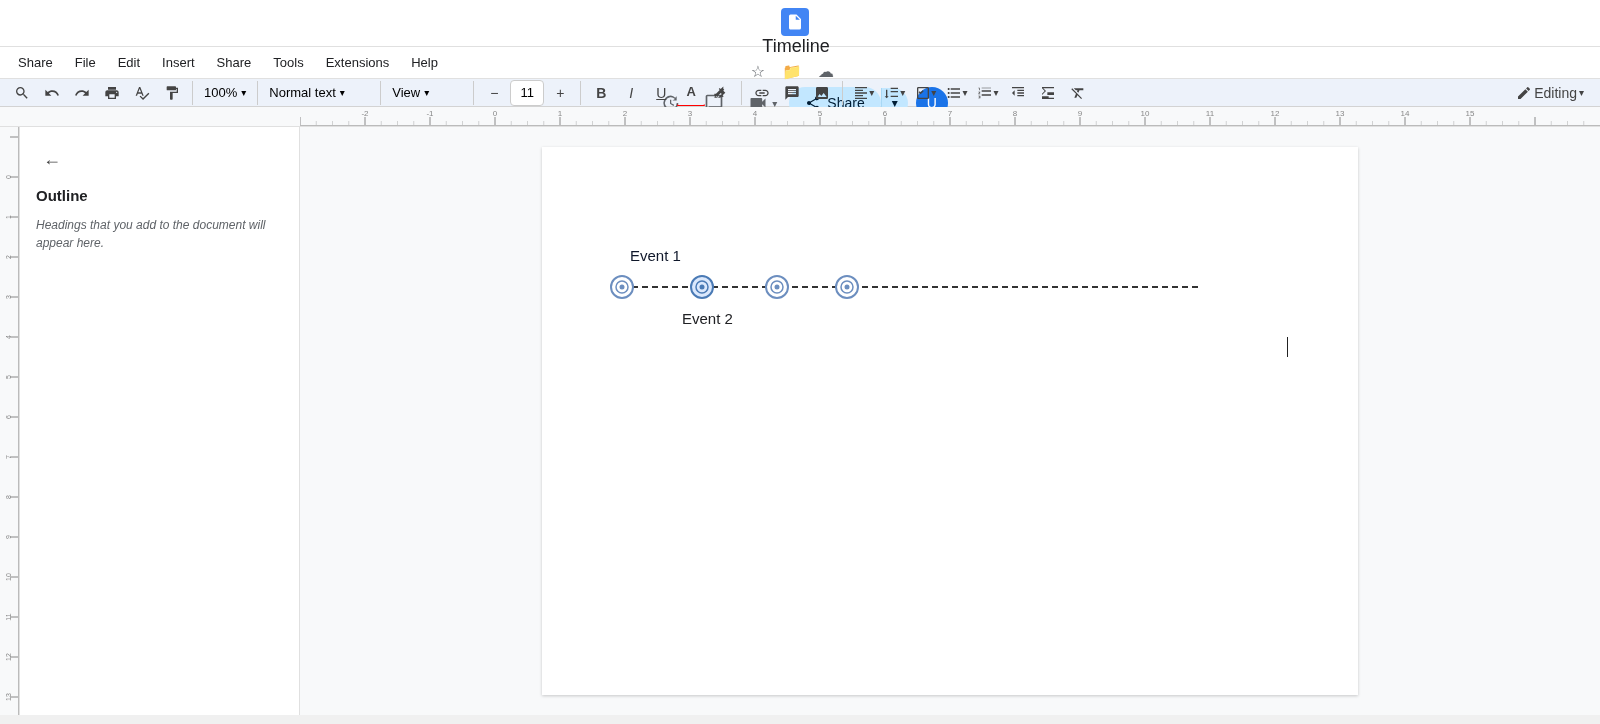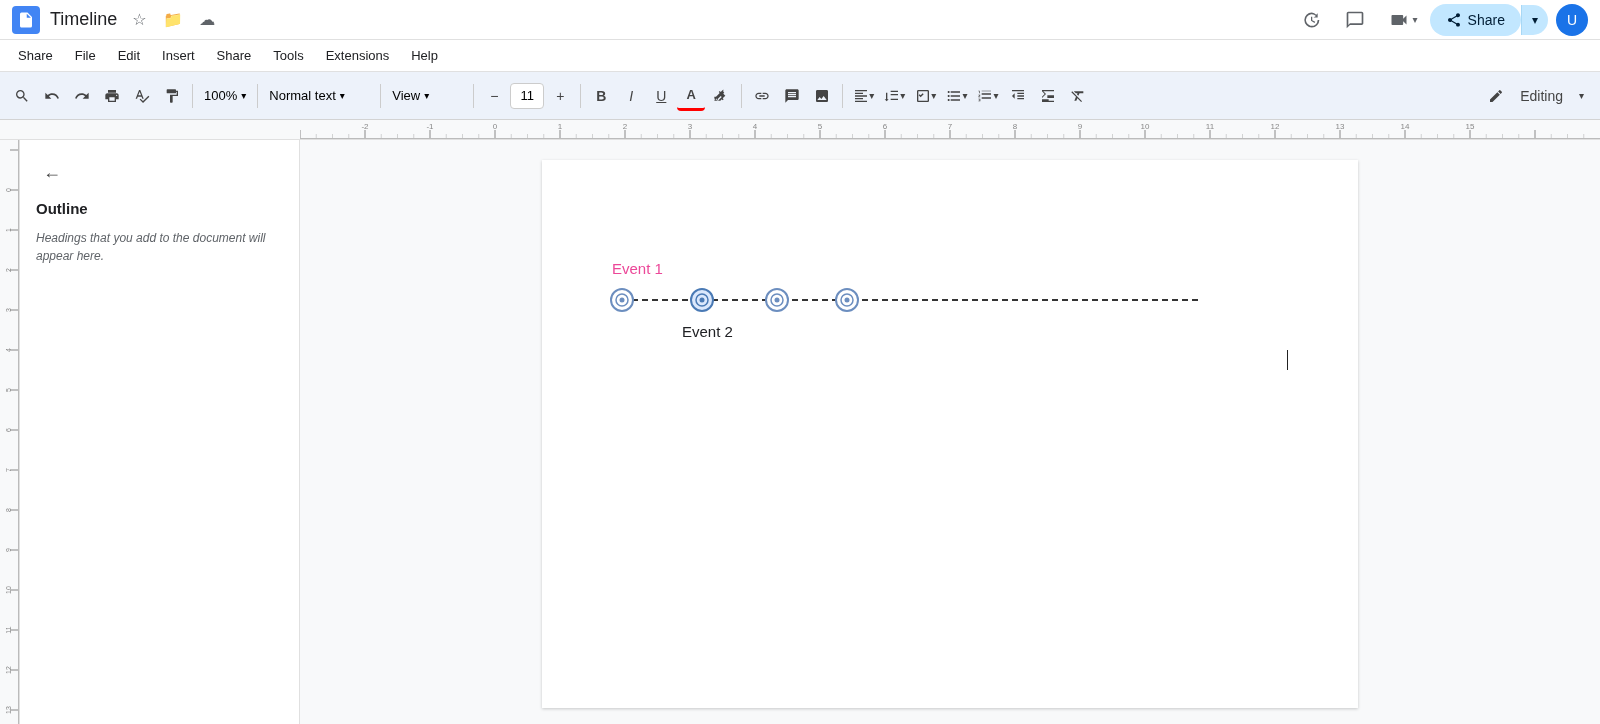--- a/index.html
+++ b/index.html
@@ -2,24 +2,25 @@
 <html><head>
   <meta charset="utf-8">
   <style>
     * { margin: 0; padding: 0; box-sizing: border-box; }
     body { font-family: Arial, sans-serif; font-size: 13px; background: #f0f0f0; overflow: hidden; height: 724px; width: 1600px; }
 
     
     .title-bar {
       display: flex;
       align-items: center;
-      height: 40px;
+      height: 47px;
       background: #fff;
       padding: 8px 12px;
       border-bottom: 1px solid #e0e0e0;
+      flex-direction: column;
     }
     .app-icon {
       width: 28px; height: 28px;
       background: #4285f4;
       border-radius: 4px;
       display: flex; align-items: center; justify-content: center;
       margin-right: 10px;
       flex-shrink: 0;
     }
     .app-icon svg { width: 18px; height: 18px; }
@@ -98,21 +99,21 @@
       border-radius: 4px;
       cursor: pointer;
       font-size: 13px;
       color: #202124;
     }
 
     
     .toolbar {
       display: flex;
       align-items: center;
-      height: 48px;
+      height: 28px;
       background: #edf2fa;
       padding: 0 8px;
       border-bottom: 1px solid #d3d3d3;
       gap: 2px;
       flex-wrap: nowrap;
       overflow: hidden;
     }
     .toolbar-btn {
       height: 30px;
       min-width: 28px;
@@ -147,21 +148,21 @@
       border-radius: 4px;
       text-align: center;
       font-size: 13px;
       background: white;
     }
     .toolbar-right {
       margin-left: auto;
       display: flex; align-items: center; gap: 4px;
     }
     .editing-btn {
-      display: flex; align-items: center; gap: 16px;
+      display: flex; align-items: center; gap: 2px;
       border: none; background: transparent;
       cursor: pointer;
       font-size: 14px; color: #444;
       padding: 4px 8px;
       border-radius: 4px;
     }
 
     
     .main-layout {
       display: flex;
@@ -242,23 +243,23 @@
       padding: 80px 60px;
     }
 
     
     .timeline-container {
       position: relative;
       margin-top: 20px;
     }
     .event1-label {
       font-size: 15px;
-      color: #ec4899;
+      color: #0f172a;
       margin-bottom: 8px;
-      margin-left: 10px;
+      margin-left: 28px;
     }
     .timeline-line {
       display: flex;
       align-items: center;
       position: relative;
       height: 30px;
       margin-bottom: 8px;
     }
     .timeline-svg {
       width: 620px;

